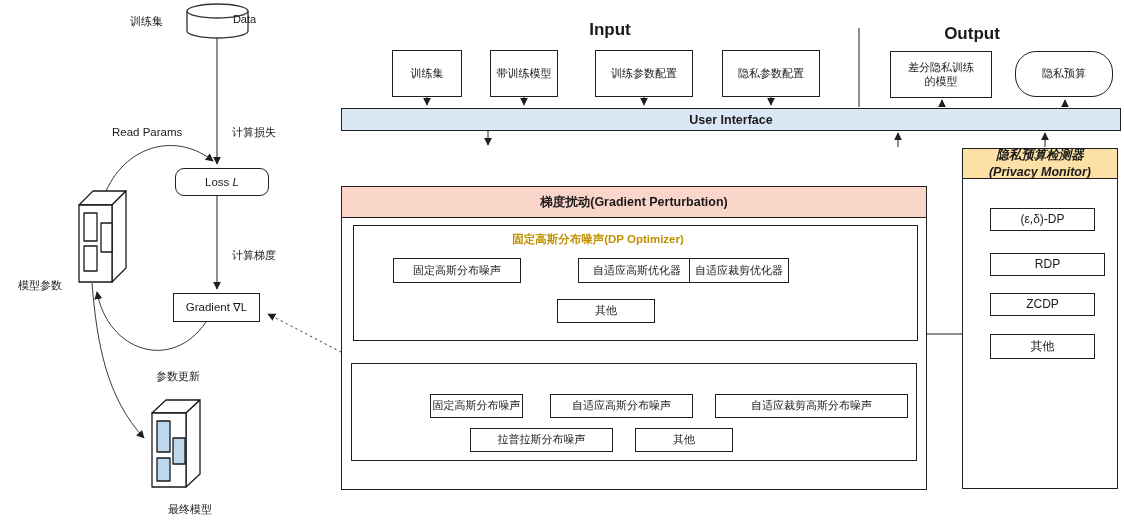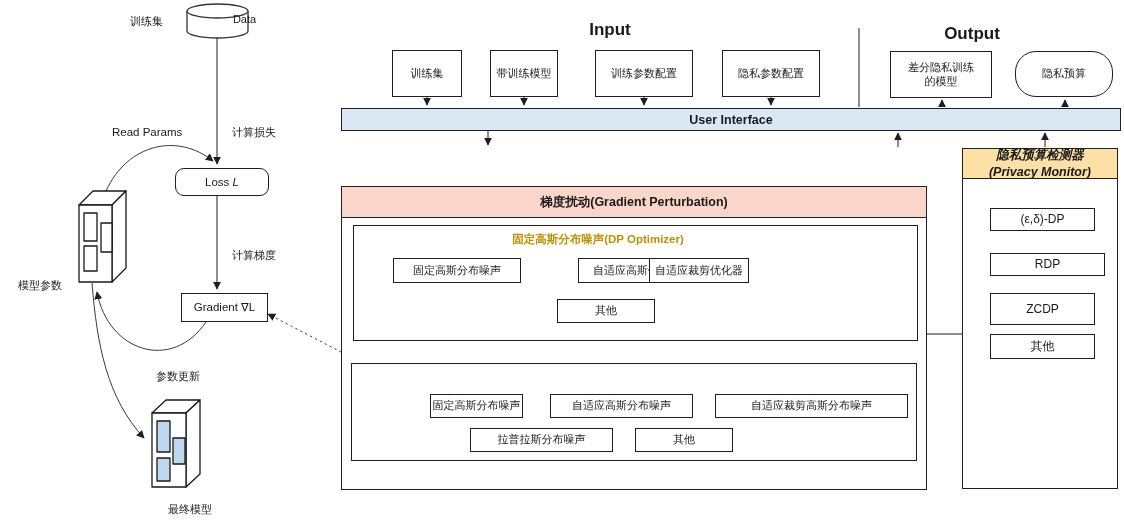--- a/index.html
+++ b/index.html
@@ -106,21 +106,21 @@
   <div class="lbl" style="left:198px;top:13px;width:61px;text-align:center;padding-left:16px;">Data</div>
   <div class="lbl" style="left:232px;top:101px;margin-top:24px;">计算损失</div>
   <div class="lbl" style="left:112px;top:126px;font-size:11.5px;">Read Params</div>
 
   <div class="box rounded" style="left:175px;top:168px;width:94px;height:28px;font-size:11.5px;">
     <span>Loss</span>&nbsp;<i>L</i>
   </div>
 
   <div class="lbl" style="left:232px;top:248px;">计算梯度</div>
 
-  <div class="box" style="left:173px;top:293px;width:87px;height:29px;font-size:11.5px;margin-left:8px;">Gradient ∇L</div>
+  <div class="box" style="left:173px;top:293px;width:87px;height:29px;font-size:11.5px;">Gradient ∇L</div>
 
   <div class="lbl" style="left:18px;top:278px;">模型参数</div>
   <div class="lbl" style="left:156px;top:369px;">参数更新</div>
   <div class="lbl" style="left:147px;top:502px;width:86px;text-align:center;">最终模型</div>
 
   <div class="title" style="left:565px;top:20px;width:90px;">Input</div>
   <div class="title" style="left:927px;top:24px;width:90px;">Output</div>
 
   <div class="box" style="left:392px;top:50px;width:70px;height:47px;">训练集</div>
   <div class="box" style="left:490px;top:50px;width:68px;height:47px;">带训练模型</div>
@@ -137,34 +137,34 @@
 
 
   <div class="bigbox" style="left:341px;top:186px;width:586px;height:304px;">
     <div class="perturb">梯度扰动(Gradient Perturbation)</div>
   </div>
 
   <div class="bigbox" style="left:353px;top:225px;width:565px;height:116px;"></div>
   <div class="goldtitle" style="left:448px;top:232px;width:300px;">固定高斯分布噪声(DP Optimizer)</div>
   <div class="box" style="left:393px;top:258px;width:128px;height:25px;">固定高斯分布噪声</div>
   <div class="box" style="left:547px;top:258px;width:118px;height:25px;margin-left:31px;">自适应高斯优化器</div>
-  <div class="box" style="left:649px;top:258px;width:100px;height:25px;">自适应裁剪优化器</div>
+  <div class="box" style="left:689px;top:258px;width:100px;height:25px;">自适应裁剪优化器</div>
   <div class="box" style="left:557px;top:299px;width:98px;height:24px;">其他</div>
 
   <div class="bigbox" style="left:351px;top:363px;width:566px;height:98px;"></div>
   <div class="box" style="left:430px;top:394px;width:93px;height:24px;">固定高斯分布噪声</div>
   <div class="box" style="left:550px;top:394px;width:143px;height:24px;">自适应高斯分布噪声</div>
   <div class="box" style="left:715px;top:394px;width:193px;height:24px;">自适应裁剪高斯分布噪声</div>
   <div class="box" style="left:470px;top:428px;width:143px;height:24px;">拉普拉斯分布噪声</div>
   <div class="box" style="left:635px;top:428px;width:98px;height:24px;">其他</div>
 
   <div class="bigbox" style="left:962px;top:148px;width:156px;height:341px;">
     <div class="monitor-header">
       <div>隐私预算检测器</div>
       <div>(Privacy Monitor)</div>
     </div>
     <div class="box" style="left:27px;top:59px;width:105px;height:23px;font-size:12px;">(ε,δ)-DP</div>
     <div class="box" style="left:27px;top:104px;width:115px;height:23px;font-size:12px;">RDP</div>
-    <div class="box" style="left:27px;top:144px;width:105px;height:32px;font-size:12px;">ZCDP</div>
+    <div class="box" style="left:27px;top:144px;width:105px;height:23px;font-size:12px;">ZCDP</div>
     <div class="box" style="left:27px;top:185px;width:105px;height:25px;font-size:12px;">其他</div>
   </div>
 
 </div>
 
 </body></html>

